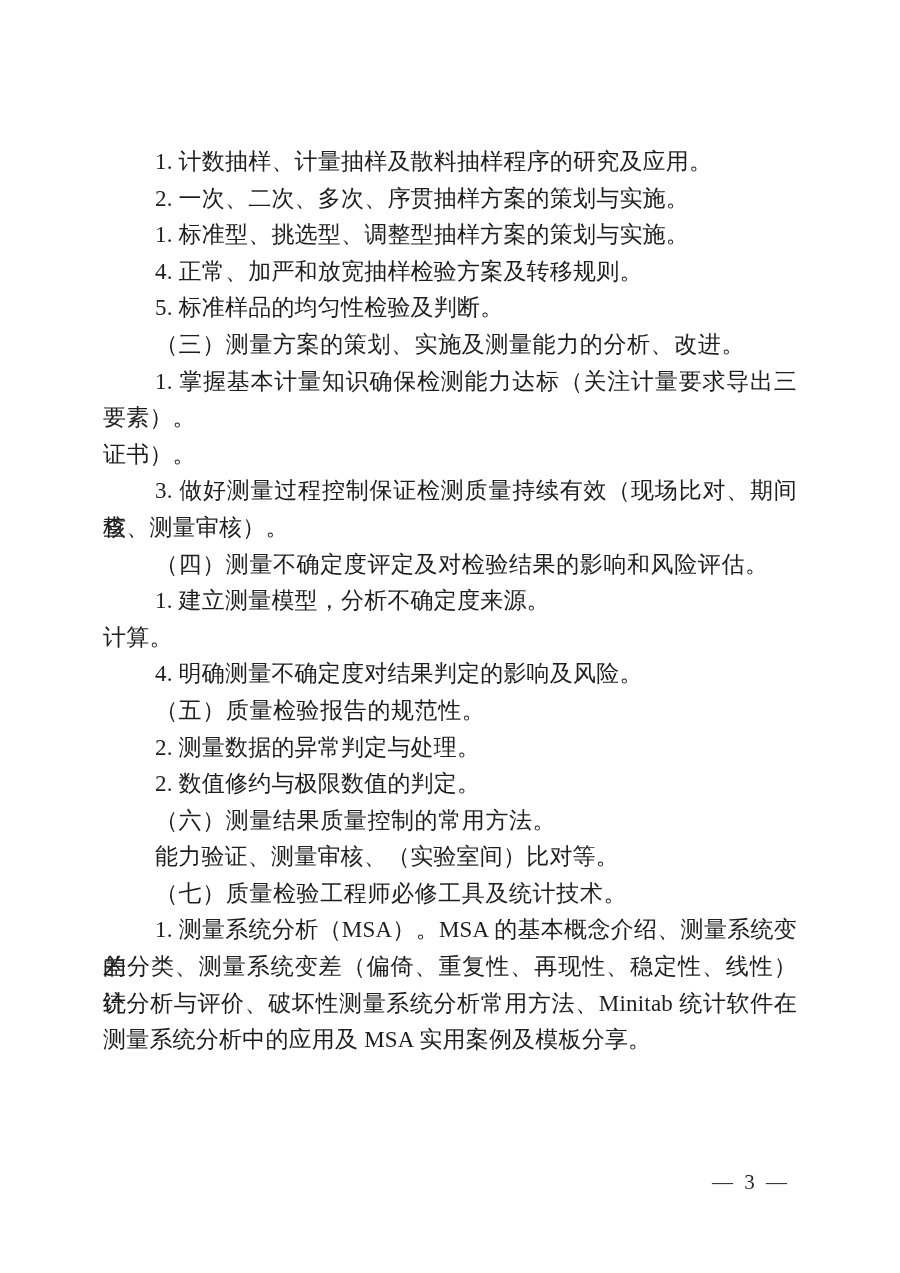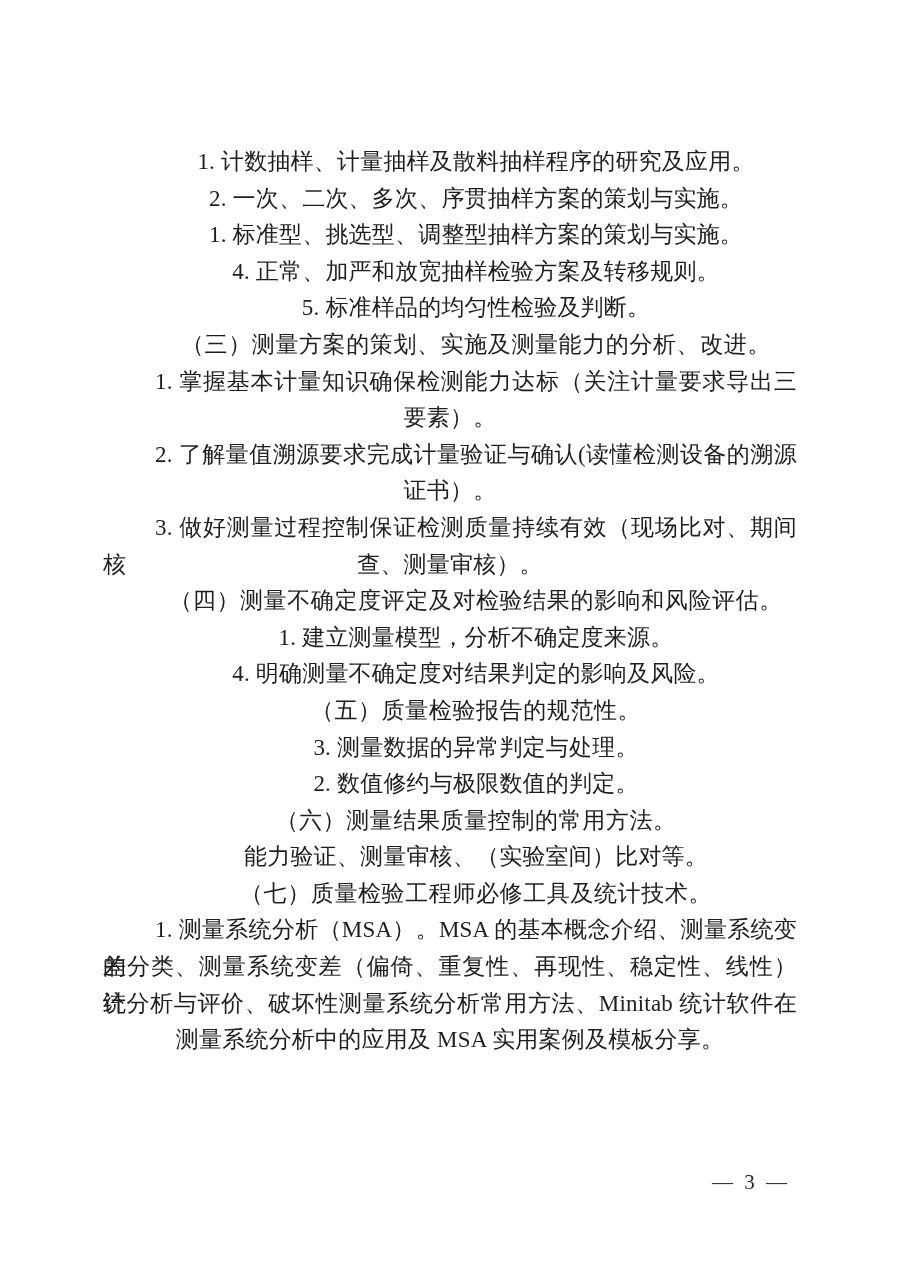--- a/index.html
+++ b/index.html
@@ -23,21 +23,21 @@
   .content {
     position: absolute;
     left: 103px;
     top: 144px;
     width: 694px;
   }
   .line {
     font-size: 23px;
     line-height: 36.6px;
     height: 36.6px;
-    text-align: center;
+    text-align: left;
     letter-spacing: 0.2px;
     white-space: nowrap;
   }
   .line.indent {
     text-indent: 52px;
   }
   .line.fill {
     white-space: normal;
     text-align: justify;
     text-align-last: justify;
@@ -64,29 +64,29 @@
 <div class="page">
   <div class="content">
       <div class="line indent">1. 计数抽样、计量抽样及散料抽样程序的研究及应用。</div>
       <div class="line indent">2. 一次、二次、多次、序贯抽样方案的策划与实施。</div>
       <div class="line indent">1. 标准型、挑选型、调整型抽样方案的策划与实施。</div>
       <div class="line indent">4. 正常、加严和放宽抽样检验方案及转移规则。</div>
       <div class="line indent">5. 标准样品的均匀性检验及判断。</div>
       <div class="line indent bold">（三）测量方案的策划、实施及测量能力的分析、改进。</div>
       <div class="line indent fill">1. 掌握基本计量知识确保检测能力达标（关注计量要求导出三</div>
       <div class="line">要素）。</div>
-      <div class="line indent fill">2. 了解量值溯源要求完成计量验证与确认(读懂检测设备的溯源</div>
       <div class="line">证书）。</div>
       <div class="line indent fill">3. 做好测量过程控制保证检测质量持续有效（现场比对、期间核</div>
       <div class="line">查、测量审核）。</div>
       <div class="line indent bold">（四）测量不确定度评定及对检验结果的影响和风险评估。</div>
       <div class="line indent">1. 建立测量模型，分析不确定度来源。</div>
+      <div class="line">计算。</div>
       <div class="line indent">4. 明确测量不确定度对结果判定的影响及风险。</div>
       <div class="line indent bold">（五）质量检验报告的规范性。</div>
-      <div class="line indent">3. 测量数据的异常判定与处理。</div>
+      <div class="line indent">2. 测量数据的异常判定与处理。</div>
       <div class="line indent">2. 数值修约与极限数值的判定。</div>
       <div class="line indent bold">（六）测量结果质量控制的常用方法。</div>
       <div class="line indent">能力验证、测量审核、（实验室间）比对等。</div>
       <div class="line indent bold">（七）质量检验工程师必修工具及统计技术。</div>
       <div class="line indent fill">1. 测量系统分析（MSA）。MSA 的基本概念介绍、测量系统变差</div>
       <div class="line fill">的分类、测量系统变差（偏倚、重复性、再现性、稳定性、线性）统</div>
       <div class="line fill">计分析与评价、破坏性测量系统分析常用方法、Minitab 统计软件在</div>
       <div class="line">测量系统分析中的应用及 MSA 实用案例及模板分享。</div>
     </div>
   <div class="page-number">— 3 —</div>

